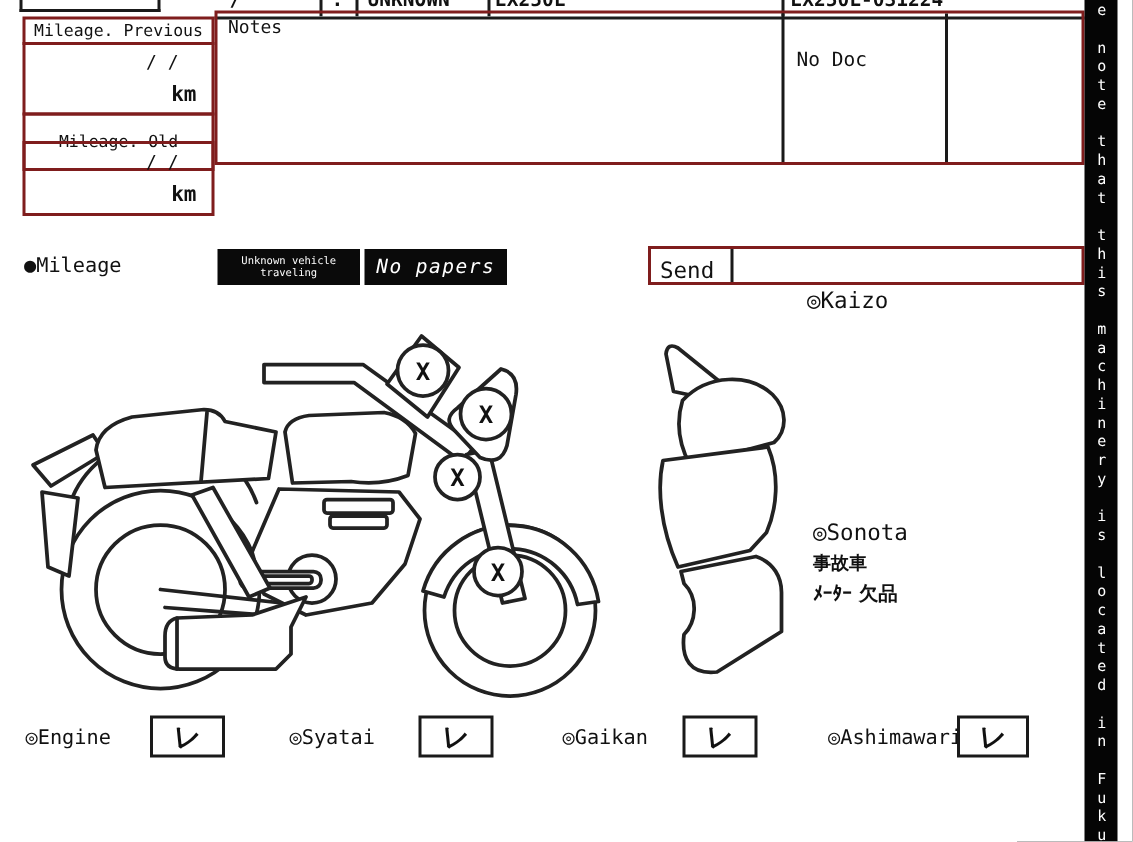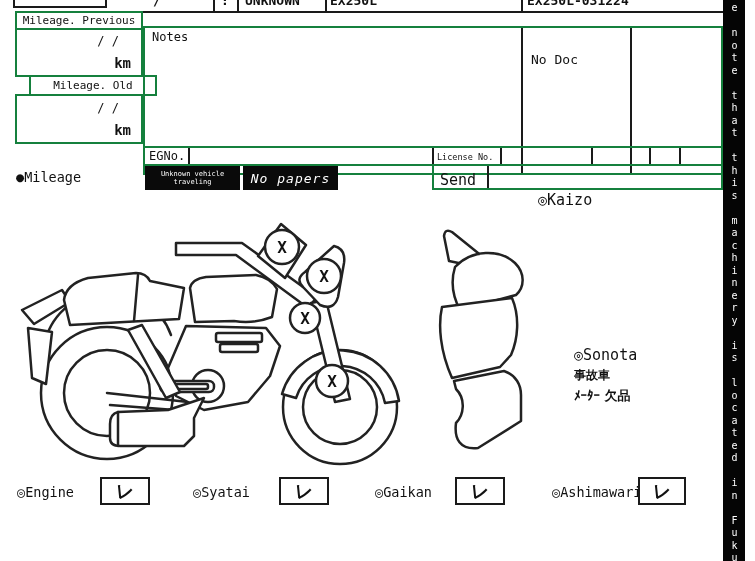--- a/index.html
+++ b/index.html
@@ -1,21 +1,21 @@
 <!DOCTYPE html>
 <html><head>
 <meta charset="utf-8">
 <style>
   html,body{margin:0;padding:0;background:#888;}
   #sheet{
     position:relative;width:755px;height:561px;background:#fff;overflow:hidden;
     font-family:"DejaVu Sans Mono","Liberation Mono",monospace;color:#111;
   }
   .abs{position:absolute;}
-  .bordered{border:2px solid #15803d;box-sizing:border-box;}
+  .bordered{border:2px solid #7f1d1d;box-sizing:border-box;}
   .vline{position:absolute;top:0;bottom:0;width:2px;background:#1a1a1a;}
   .cliprow{overflow:hidden;}
   .cut{position:absolute;top:-7px;font-size:13px;font-weight:bold;white-space:nowrap;}
   .mono11{font-size:11px;}
   .jp{font-family:"DejaVu Sans","Liberation Sans",sans-serif;}
   .badge{background:#0a0a0a;color:#fff;display:flex;align-items:center;justify-content:center;
          text-align:center;box-sizing:border-box;}
   .checkbox{border:2px solid #1a1a1a;box-sizing:border-box;display:flex;align-items:center;
             justify-content:center;background:#fff;}
   .check{font-size:18px;font-weight:bold;transform:rotate(-6deg);}
@@ -51,45 +51,35 @@
     <span class="cut" style="left:384px;">EX250L-031224</span>
   </div>
 
   <div class="abs bordered" style="left:15px;top:11px;width:128px;height:19px;display:flex;align-items:center;justify-content:center;">
     <span class="mono11">Mileage. Previous</span>
   </div>
   <div class="abs bordered" style="left:15px;top:28px;width:128px;height:49px;">
     <div style="position:absolute;top:4px;right:22px;font-size:12px;">/  /</div>
     <div style="position:absolute;bottom:4px;right:10px;font-size:14px;font-weight:bold;">km</div>
   </div>
-  <div class="abs bordered" style="left:29px;top:75px;width:128px;height:21px;display:flex;align-items:center;justify-content:center;">
+  <div class="abs bordered" style="left:15px;top:75px;width:128px;height:39px;display:flex;align-items:center;justify-content:center;">
     <span class="mono11">Mileage. Old</span>
   </div>
   <div class="abs bordered" style="left:15px;top:94px;width:128px;height:50px;">
     <div style="position:absolute;top:5px;right:22px;font-size:12px;">/  /</div>
     <div style="position:absolute;bottom:4px;right:10px;font-size:14px;font-weight:bold;">km</div>
   </div>
 
-  <div class="abs bordered" style="left:143px;top:26px;width:580px;height:149px;">
+  <div class="abs bordered" style="left:143px;top:7px;width:580px;height:103px;">
     <div class="vline" style="left:376px;"></div>
     <div class="vline" style="left:485px;"></div>
     <div style="position:absolute;left:7px;top:2px;font-size:12px;">Notes</div>
     <div style="position:absolute;left:386px;top:24px;font-size:13px;">No Doc</div>
   </div>
 
-  <div class="abs bordered" style="left:143px;top:146px;width:580px;height:20px;">
-    <div class="vline" style="left:43px;"></div>
-    <div class="vline" style="left:287px;"></div>
-    <div class="vline" style="left:355px;"></div>
-    <div class="vline" style="left:446px;"></div>
-    <div class="vline" style="left:504px;"></div>
-    <div class="vline" style="left:534px;"></div>
-    <div style="position:absolute;left:4px;top:1px;font-size:12px;">EGNo.</div>
-    <div style="position:absolute;left:292px;top:4px;font-size:8.5px;">License No.</div>
-  </div>
 
   <div class="abs" style="left:16px;top:169px;font-size:13.5px;">●Mileage</div>
   <div class="abs badge" style="left:145px;top:166px;width:95px;height:24px;">
     <div>
       <div style="font-size:7px;line-height:8px;">Unknown vehicle</div>
       <div style="font-size:7px;line-height:8px;">traveling</div>
     </div>
   </div>
   <div class="abs badge" style="left:243px;top:166px;width:95px;height:24px;">
     <span style="font-size:13px;letter-spacing:1px;font-style:italic;">No papers</span>
@@ -144,21 +134,21 @@
 
   <svg style="left:428px;top:223px;" width="104" height="230" viewBox="0 0 104 230">
     <g stroke="#222" stroke-width="2.5" fill="#fff" stroke-linejoin="round">
       <path d="M21,38 L16,13 Q17,5 24,9 L55,34 Q48,41 40,42 Z"></path>
       <path d="M27,44 C44,26 72,26 87,40 C97,50 97,64 88,72 L32,87 C24,72 23,57 27,44 Z"></path>
       <path d="M14,84 L84,75 C92,94 90,116 83,132 L72,144 L24,155 C12,128 10,102 14,84 Z"></path>
       <path d="M26,158 L76,148 C88,152 93,162 93,172 L93,198 L50,225 C32,227 26,216 28,200 C36,192 38,176 28,166 Z"></path>
     </g>
   </svg>
 
-  <div class="abs" style="left:542px;top:346px;margin-left:32px;">
+  <div class="abs" style="left:542px;top:346px;">
     <div style="font-size:15px;">◎Sonota</div>
     <div class="jp" style="font-size:12px;font-weight:600;margin-top:3px;">事故車</div>
     <div class="jp" style="font-size:13px;font-weight:600;margin-top:3px;">ﾒｰﾀｰ 欠品</div>
   </div>
 
   <div class="abs insp-label" style="left:17px;top:484px;">◎Engine</div>
   <div class="abs checkbox" style="left:100px;top:477px;width:50px;height:28px;">
     <span class="check">レ</span>
   </div>
 

